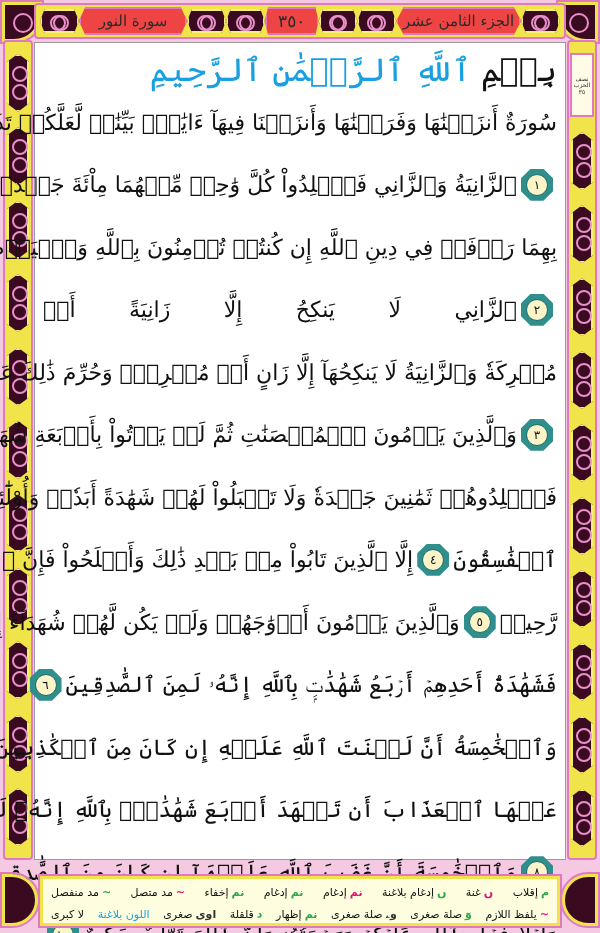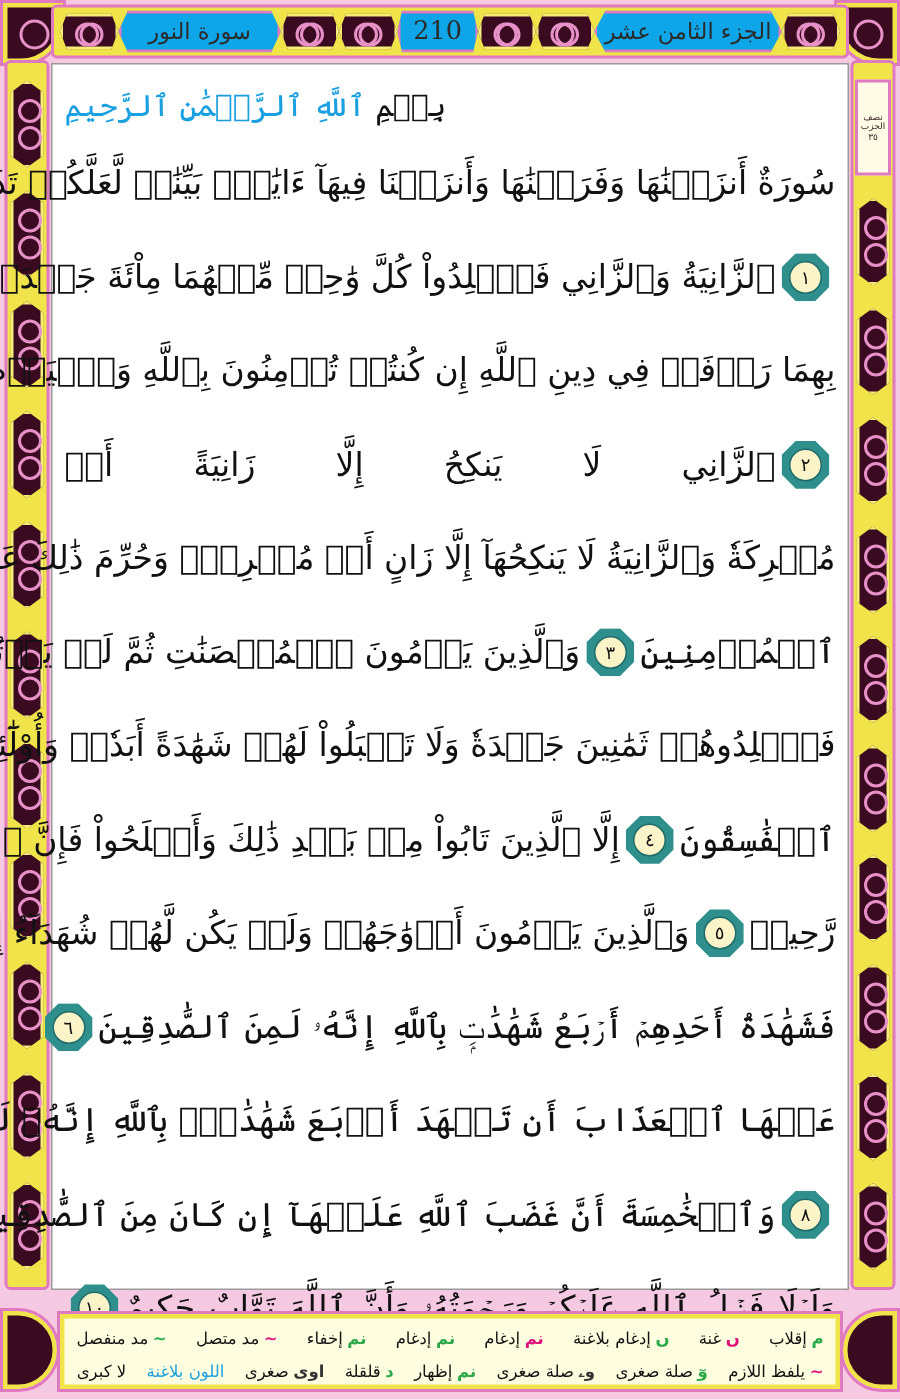--- a/index.html
+++ b/index.html
@@ -28,21 +28,21 @@
   .band.left .tile, .band.right .tile { width: 22px; height: 58px; clip-path: polygon(50% 0, 100% 14%, 100% 86%, 50% 100%, 0 86%, 0 14%); }
   .tile::before, .tile::after {
     content: ""; position: absolute; border: 2px solid #e890c8; border-radius: 50%;
   }
   .band.top .tile::before { left: 8px; top: 4px; width: 12px; height: 12px; }
   .band.top .tile::after { right: 8px; top: 4px; width: 12px; height: 12px; }
   .band.left .tile::before, .band.right .tile::before { left: 3px; top: 10px; width: 12px; height: 12px; }
   .band.left .tile::after, .band.right .tile::after { left: 3px; bottom: 10px; width: 12px; height: 12px; }
 
   .cartouche {
-    background: #0ea5e9; border: 2px solid #e07ac0;
+    background: #ef4444; border: 2px solid #e07ac0;
     clip-path: polygon(6% 0, 94% 0, 100% 50%, 94% 100%, 6% 100%, 0 50%);
     height: 28px; display: flex; align-items: center; justify-content: center;
     font-family: "DejaVu Serif", serif; color: #2b2b2b;
   }
   .cart-surah { width: 130px; font-size: 15px; }
   .cart-page { width: 64px; font-size: 17px; }
   .cart-juz { width: 150px; font-size: 15px; }
 
   .side-marker {
     width: 24px; height: 64px; background: #fffbe6; border: 2px solid #e07ac0;
@@ -62,21 +62,21 @@
     border: 2px solid #e890c8; border-radius: 50%;
   }
 
   
   .panel {
     position: absolute; left: 34px; top: 42px; width: 532px; height: 818px;
     background: #ffffff; border: 1px solid #9a9a9a;
     padding: 6px 8px 0 8px;
   }
   .bismillah {
-    text-align: left; font-family: "DejaVu Serif", serif; font-size: 20px;
+    text-align: right; font-family: "DejaVu Serif", serif; font-size: 32px;
     height: 42px; line-height: 42px; color: #111; direction: rtl;
   }
   .bismillah .blue { color: #1aa0e0; }
 
   .lines { direction: rtl; }
   .line {
     height: 62.5px; display: flex; align-items: center; justify-content: space-between;
     font-family: "DejaVu Serif", serif; font-size: 22px; color: #111;
     white-space: nowrap; direction: rtl; text-align: justify;
   }
@@ -121,21 +121,21 @@
   <div class="corner tr"></div>
 
   <div class="band top">
     <div class="tile"></div>
     <div class="cartouche cart-surah">
       <span>سورة النور</span>
     </div>
     <div class="tile"></div>
     <div class="tile"></div>
     <div class="cartouche cart-page">
-      <span>210</span>
+      <span>٣٥٠</span>
     </div>
     <div class="tile"></div>
     <div class="tile"></div>
     <div class="cartouche cart-juz">
       <span>الجزء الثامن عشر</span>
     </div>
     <div class="tile"></div>
   </div>
 
   <div class="band left">
@@ -192,21 +192,20 @@
       <div class="line">
         <span class="ayah">
             <span>٢</span>
           </span>
         <span class="txt">ٱلزَّانِي لَا يَنكِحُ إِلَّا زَانِيَةً أَوۡ</span>
       </div>
       <div class="line">
         <span class="txt">مُشۡرِكَةٗ وَٱلزَّانِيَةُ لَا يَنكِحُهَآ إِلَّا زَانٍ أَوۡ مُشۡرِكٞۚ وَحُرِّمَ ذَٰلِكَ عَلَى</span>
       </div>
       <div class="line">
-        <span class="txt" style="flex:0 0 auto">ٱلۡمُؤۡمِنِينَ</span>
         <span class="ayah">
             <span>٣</span>
           </span>
         <span class="txt">وَٱلَّذِينَ يَرۡمُونَ ٱلۡمُحۡصَنَٰتِ ثُمَّ لَمۡ يَأۡتُواْ بِأَرۡبَعَةِ شُهَدَآءَ</span>
       </div>
       <div class="line">
         <span class="txt">فَٱجۡلِدُوهُمۡ ثَمَٰنِينَ جَلۡدَةٗ وَلَا تَقۡبَلُواْ لَهُمۡ شَهَٰدَةً أَبَدٗاۚ وَأُوْلَٰٓئِكَ هُمُ</span>
       </div>
       <div class="line">
         <span class="txt" style="flex:0 0 auto">ٱلۡفَٰسِقُونَ</span>
@@ -220,20 +219,24 @@
         <span class="ayah">
             <span>٥</span>
           </span>
         <span class="txt">وَٱلَّذِينَ يَرۡمُونَ أَزۡوَٰجَهُمۡ وَلَمۡ يَكُن لَّهُمۡ شُهَدَآءُ إِلَّآ أَنفُسُهُمۡ</span>
       </div>
       <div class="line">
         <span class="txt">فَشَهَٰدَةُ أَحَدِهِمۡ أَرۡبَعُ شَهَٰدَٰتِۭ بِٱللَّهِ إِنَّهُۥ لَمِنَ ٱلصَّٰدِقِينَ</span>
         <span class="ayah">
             <span>٦</span>
           </span>
+      </div>
+      <div class="line">
+        <span class="txt">وَٱلۡخَٰمِسَةُ أَنَّ لَعۡنَتَ ٱللَّهِ عَلَيۡهِ إِن كَانَ مِنَ ٱلۡكَٰذِبِينَ</span>
+
       </div>
       <div class="line">
         <span class="txt">عَنۡهَا ٱلۡعَذَابَ أَن تَشۡهَدَ أَرۡبَعَ شَهَٰدَٰتِۭ بِٱللَّهِ إِنَّهُۥ لَمِنَ ٱلۡكَٰذِبِينَ</span>
       </div>
       <div class="line">
         <span class="ayah">
             <span>٨</span>
           </span>
         <span class="txt">وَٱلۡخَٰمِسَةَ أَنَّ غَضَبَ ٱللَّهِ عَلَيۡهَآ إِن كَانَ مِنَ ٱلصَّٰدِقِينَ</span>
 

